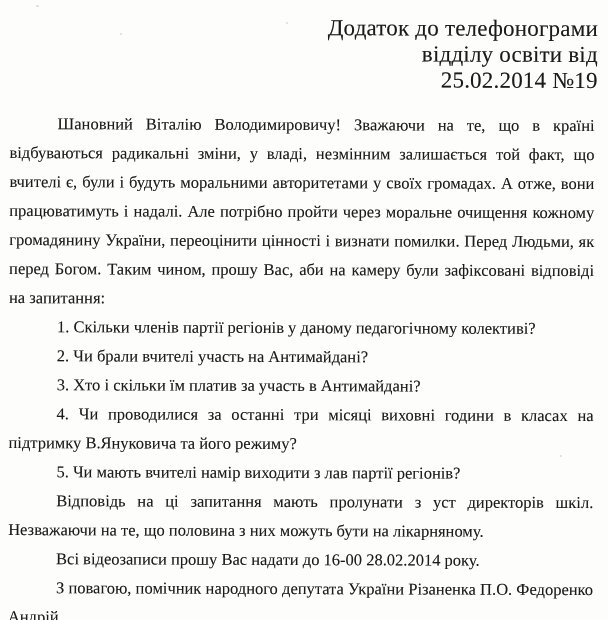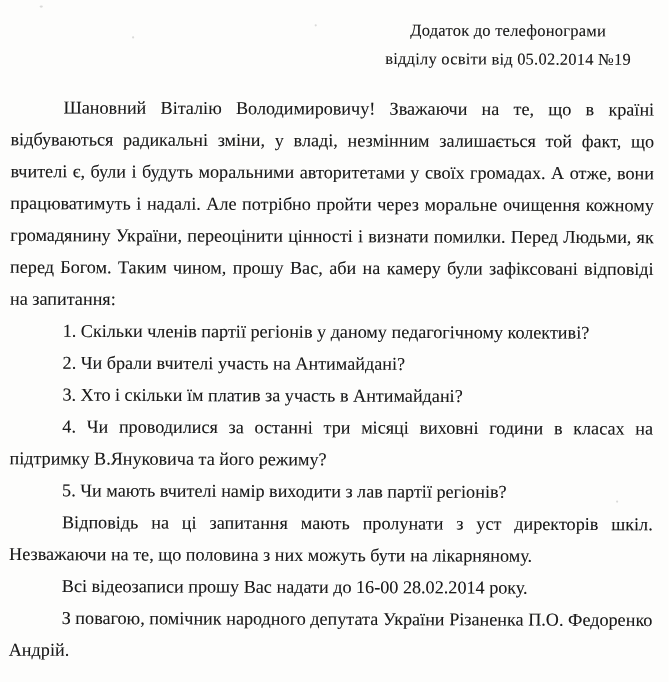--- a/index.html
+++ b/index.html
@@ -18,23 +18,23 @@
     box-sizing: border-box;
     padding-top: 14px;
   }
   .scan-tilt {
     transform: rotate(0.2deg);
     transform-origin: 0 0;
   }
   .doc-header {
     margin-left: 326px;
     margin-right: 10px;
-    font-size: 15px;
+    font-size: 23px;
     line-height: 26px;
-    text-align: center;
+    text-align: right;
     letter-spacing: 0.2px;
     text-shadow: 0 0 0.6px rgba(0,0,0,0.35);
   }
   .doc-body {
     margin: 17px 13px 0 10px;
     width: 585px;
     font-size: 16.5px;
     line-height: 29px;
     text-align: justify;
     text-shadow: 0 0 0.6px rgba(0,0,0,0.35);
@@ -60,21 +60,21 @@
 <div class="page">
   <span class="speck s1"></span>
   <span class="speck s2"></span>
   <span class="speck s3"></span>
   <span class="speck s4"></span>
 
   <div class="scan-tilt">
 
     <div class="doc-header">
       <div>Додаток до телефонограми</div>
-      <div>відділу освіти від 05.02.2014 №19</div>
+      <div>відділу освіти від 25.02.2014 №19</div>
     </div>
 
     <div class="doc-body">
       <p class="para">Шановний Віталію Володимировичу! Зважаючи на те, що в країні відбуваються радикальні зміни, у владі, незмінним залишається той факт, що вчителі є, були і будуть моральними авторитетами у своїх громадах. А отже, вони працюватимуть і надалі. Але потрібно пройти через моральне очищення кожному громадянину України, переоцінити цінності і визнати помилки. Перед Людьми, як перед Богом. Таким чином, прошу Вас, аби на камеру були зафіксовані відповіді на запитання:</p>
       <p class="para">1. Скільки членів партії регіонів у даному педагогічному колективі?</p>
       <p class="para">2. Чи брали вчителі участь на Антимайдані?</p>
       <p class="para">3. Хто і скільки їм платив за участь в Антимайдані?</p>
       <p class="para">4. Чи проводилися за останні три місяці виховні години в класах на підтримку В.Януковича та його режиму?</p>
       <p class="para">5. Чи мають вчителі намір виходити з лав партії регіонів?</p>
       <p class="para">Відповідь на ці запитання мають пролунати з уст директорів шкіл. Незважаючи на те, що половина з них можуть бути на лікарняному.</p>

